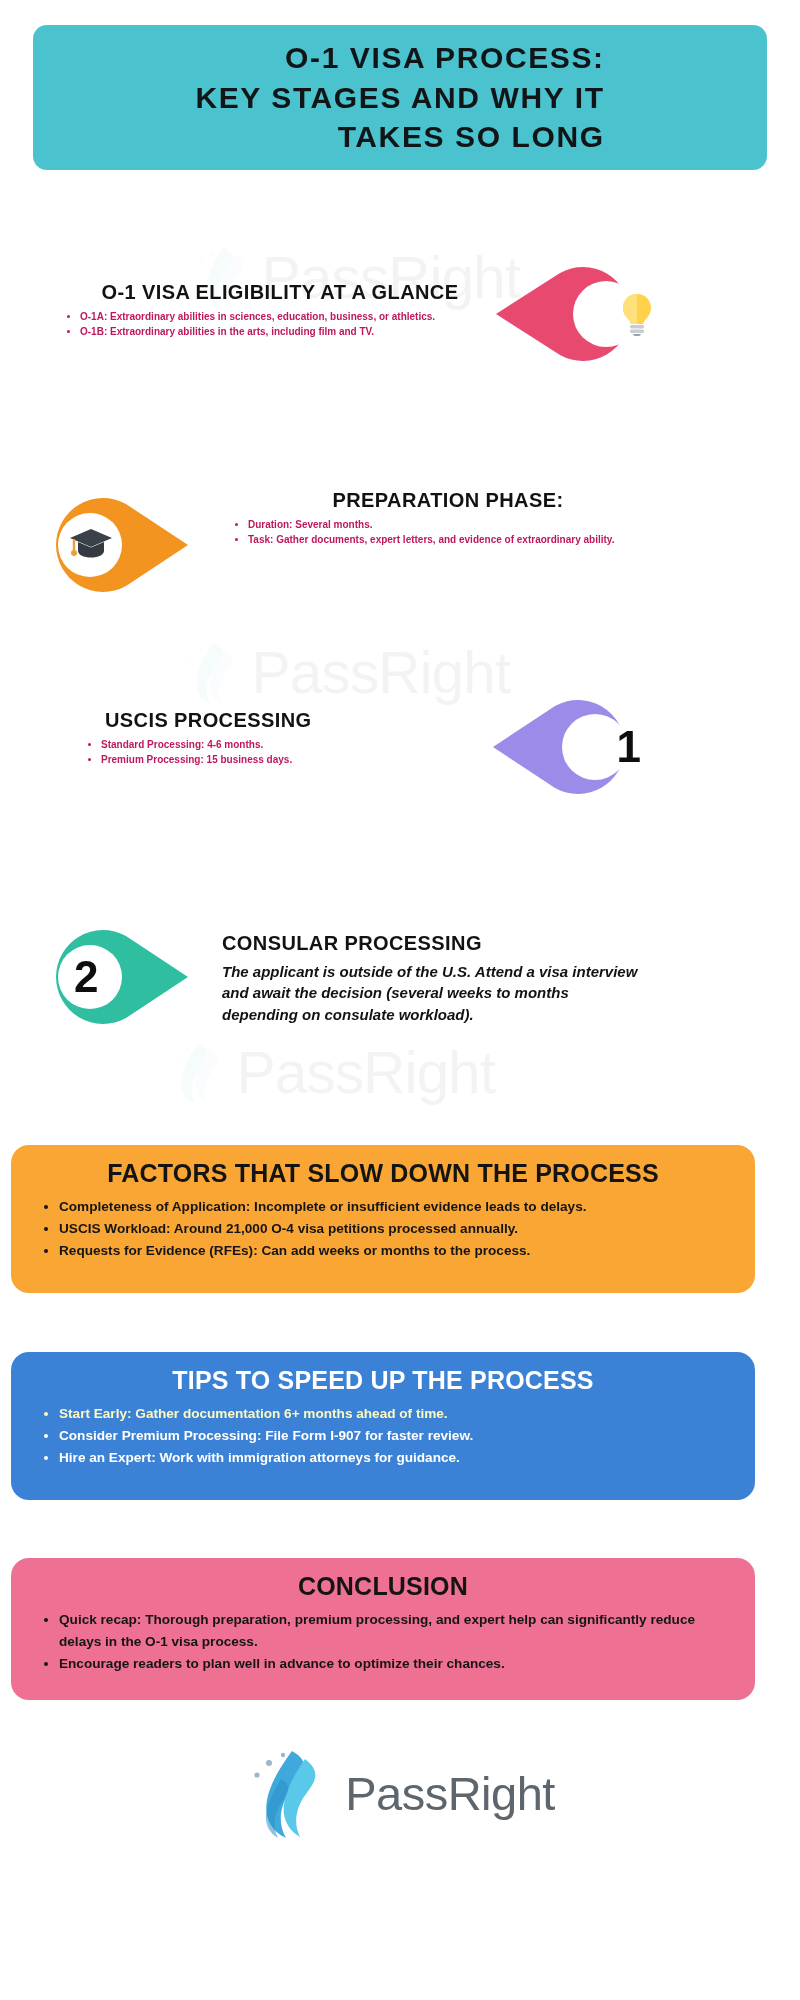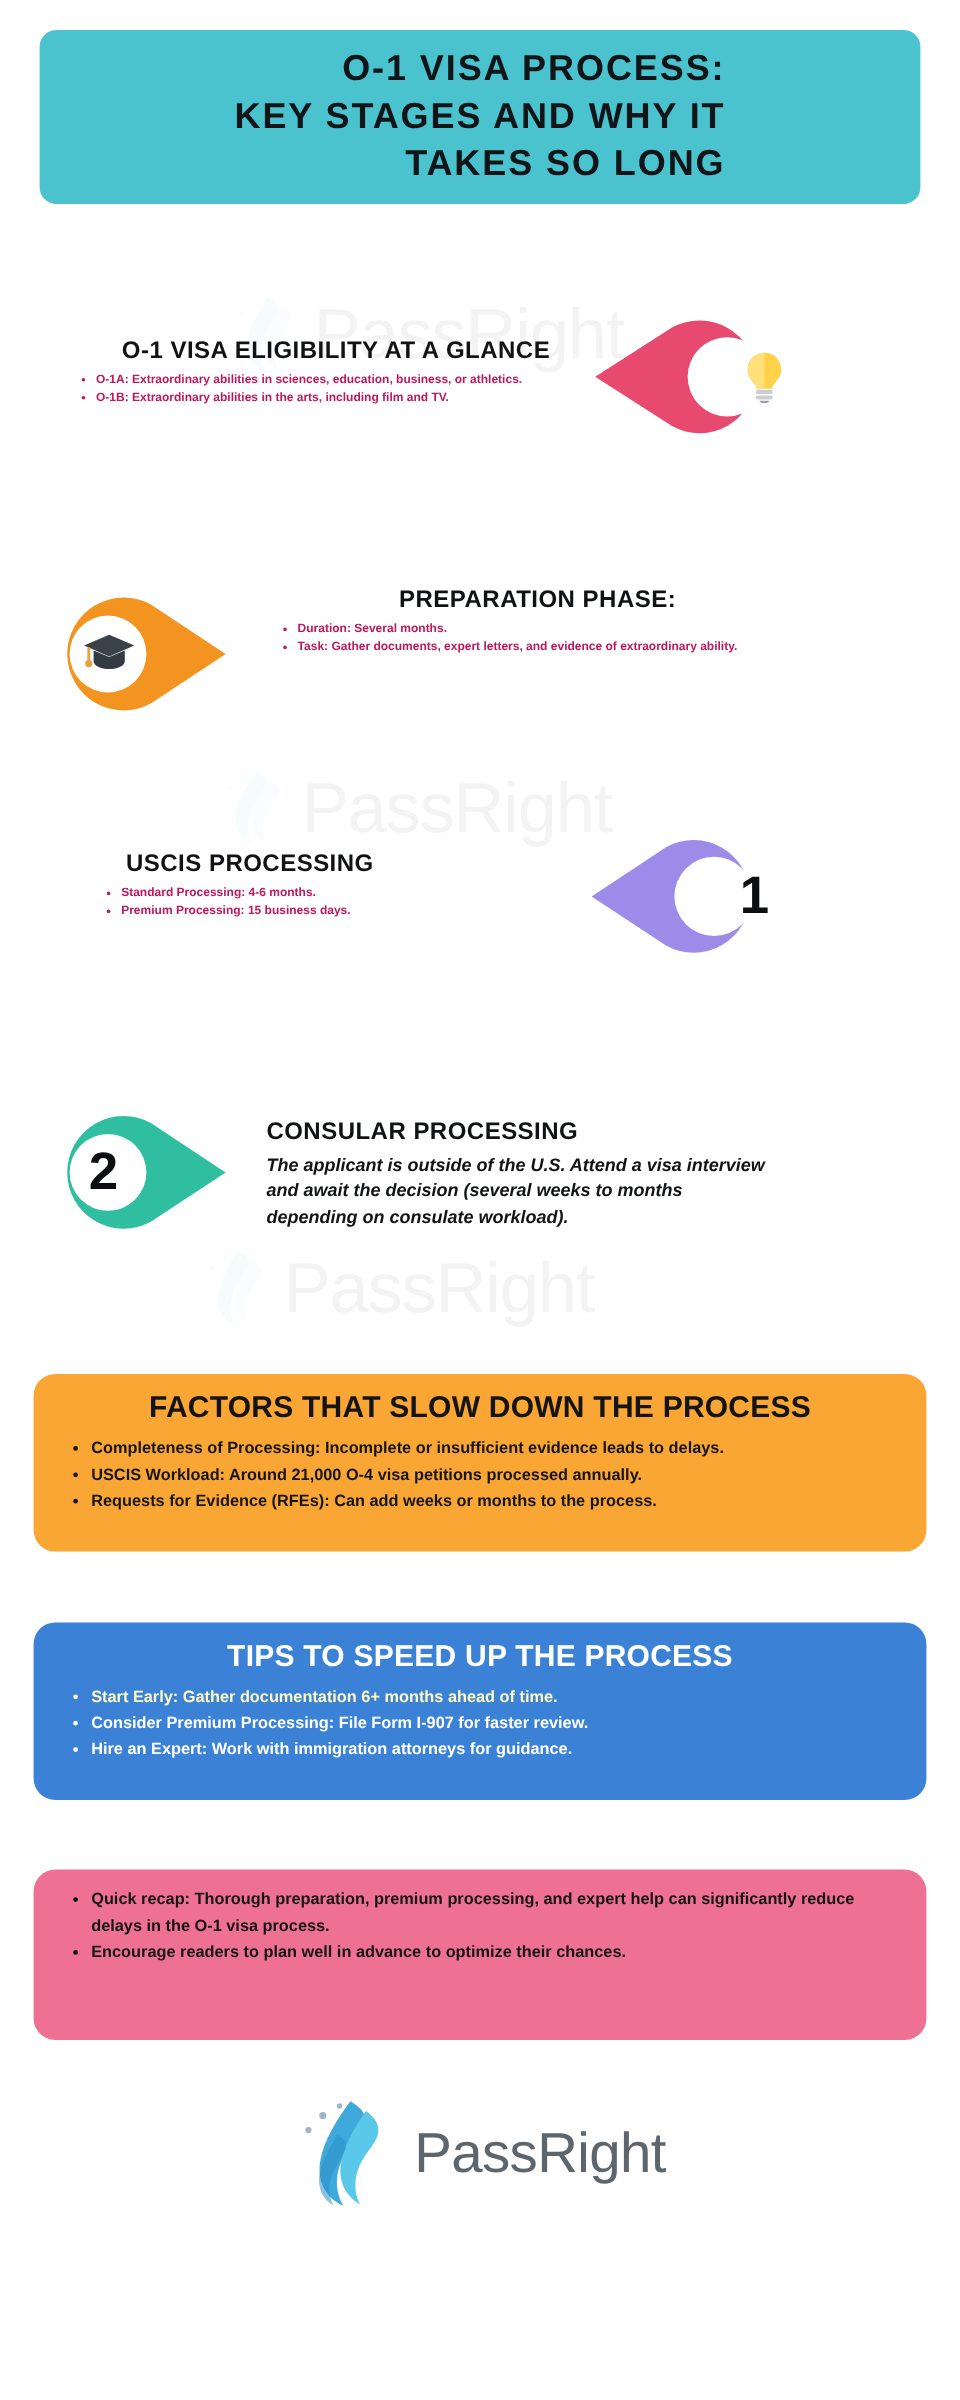--- a/index.html
+++ b/index.html
@@ -56,21 +56,21 @@
   .drop svg{display:block;}
   .drop .glyph{
     position:absolute;left:0;top:0;width:100%;height:100%;
     display:flex;align-items:center;justify-content:center;
     font-size:42px;font-weight:800;color:#0c0e10;
   }
   .drop.left-point .glyph{justify-content:flex-end;padding-right:14px;}
   .drop.right-point .glyph{justify-content:flex-start;padding-left:14px;}
 
   
-  .panel{position:absolute;left:28px;width:744px;border-radius:18px;
+  .panel{position:absolute;left:11px;width:744px;border-radius:18px;
          box-sizing:border-box;padding:14px 22px 18px 22px;}
   .panel h2{
     margin:0 0 8px 0;text-align:center;font-size:25px;font-weight:800;
     color:#141414;letter-spacing:.2px;text-transform:uppercase;
   }
   .panel ul{margin:0;padding:0 0 0 26px;list-style:disc;}
   .panel li{
     font-size:13.6px;line-height:1.62;font-weight:700;color:#151515;
   }
   .panel li::marker{font-size:13px;}
@@ -209,36 +209,37 @@
     </div>
     <div class="txt" style="width:420px;padding-top:12px;margin-left:32px;">
       <h2 style="text-align:left;">CONSULAR PROCESSING</h2>
       <p>The applicant is outside of the U.S. Attend a visa interview and await the decision (several weeks to months depending on consulate workload).</p>
     </div>
   </div>
 
   <div class="panel" style="top:1145px;height:148px;background:#FAA635;">
     <h2>FACTORS THAT SLOW DOWN THE PROCESS</h2>
     <ul>
-      <li>Completeness of Processing: Incomplete or insufficient evidence leads to delays.</li>
+      <li>Completeness of Application: Incomplete or insufficient evidence leads to delays.</li>
       <li>USCIS Workload: Around 21,000 O-4 visa petitions processed annually.</li>
       <li>Requests for Evidence (RFEs): Can add weeks or months to the process.</li>
     </ul>
   </div>
 
   <div class="panel" style="top:1352px;height:148px;background:#3B82D6;">
     <h2 style="color:#ffffff;">TIPS TO SPEED UP THE PROCESS</h2>
     <ul style="color:#ffffff;">
       <li style="color:#fef9c3;">Start Early: Gather documentation 6+ months ahead of time.</li>
       <li style="color:#ffffff;">Consider Premium Processing: File Form I-907 for faster review.</li>
       <li style="color:#ffffff;">Hire an Expert: Work with immigration attorneys for guidance.</li>
     </ul>
   </div>
 
   <div class="panel" style="top:1558px;height:142px;background:#EE7093;">
+    <h2>CONCLUSION</h2>
     <ul>
       <li>Quick recap: Thorough preparation, premium processing, and expert help can significantly reduce delays in the O-1 visa process.</li>
       <li>Encourage readers to plan well in advance to optimize their chances.</li>
     </ul>
   </div>
 
   <div class="footer">
     <span class="logo-bird">
       <svg viewBox="0 0 86 96">
         <path d="M47 6 C35 22 25 39 22 55 C19 71 25 86 41 93 C32 77 35 59 47 44 C58 30 68 18 47 6Z" fill="#3FA9DC"></path>

